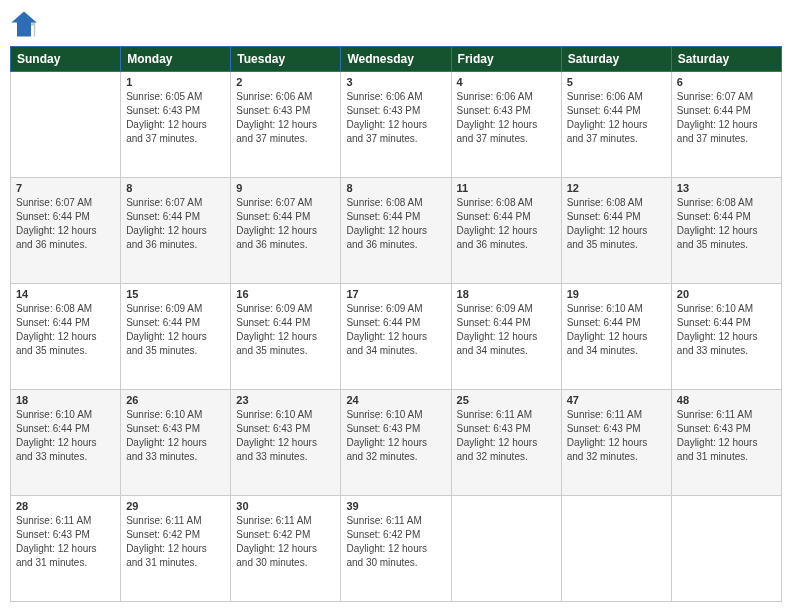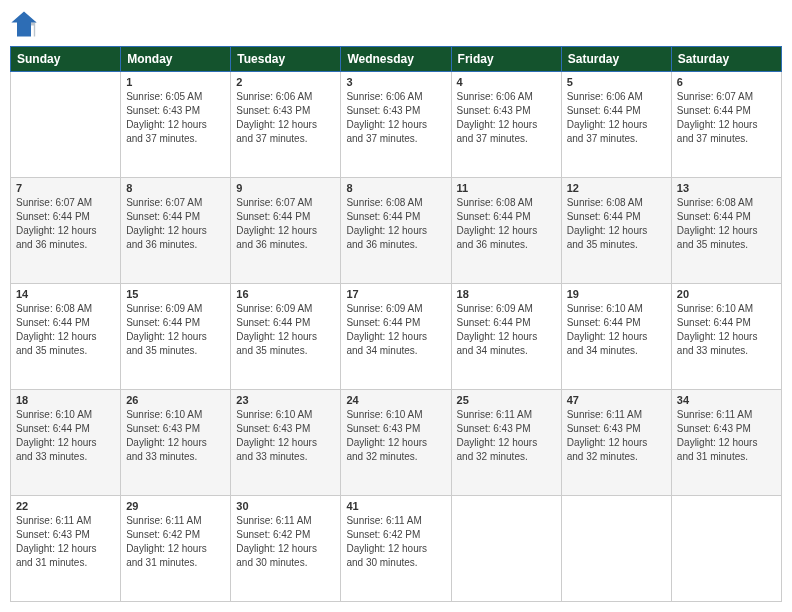--- a/index.html
+++ b/index.html
@@ -310,51 +310,51 @@
 and 32 minutes.</div>
           </td>
           <td>
             <span class="day-number">47</span>
             <div class="day-info" style="white-space: pre-line;">Sunrise: 6:11 AM
 Sunset: 6:43 PM
 Daylight: 12 hours
 and 32 minutes.</div>
           </td>
           <td>
-            <span class="day-number">34</span>
+            <span class="day-number">48</span>
             <div class="day-info" style="white-space: pre-line;">Sunrise: 6:11 AM
 Sunset: 6:43 PM
 Daylight: 12 hours
 and 31 minutes.</div>
           </td>
         </tr>
         <tr>
           <td>
-            <span class="day-number">22</span>
+            <span class="day-number">28</span>
             <div class="day-info" style="white-space: pre-line;">Sunrise: 6:11 AM
 Sunset: 6:43 PM
 Daylight: 12 hours
 and 31 minutes.</div>
           </td>
           <td>
             <span class="day-number">29</span>
             <div class="day-info" style="white-space: pre-line;">Sunrise: 6:11 AM
 Sunset: 6:42 PM
 Daylight: 12 hours
 and 31 minutes.</div>
           </td>
           <td>
             <span class="day-number">30</span>
             <div class="day-info" style="white-space: pre-line;">Sunrise: 6:11 AM
 Sunset: 6:42 PM
 Daylight: 12 hours
 and 30 minutes.</div>
           </td>
           <td>
-            <span class="day-number">41</span>
+            <span class="day-number">39</span>
             <div class="day-info" style="white-space: pre-line;">Sunrise: 6:11 AM
 Sunset: 6:42 PM
 Daylight: 12 hours
 and 30 minutes.</div>
           </td>
           <td class="empty-cell"></td>
           <td class="empty-cell"></td>
           <td class="empty-cell"></td>
         </tr>
       </tbody>

